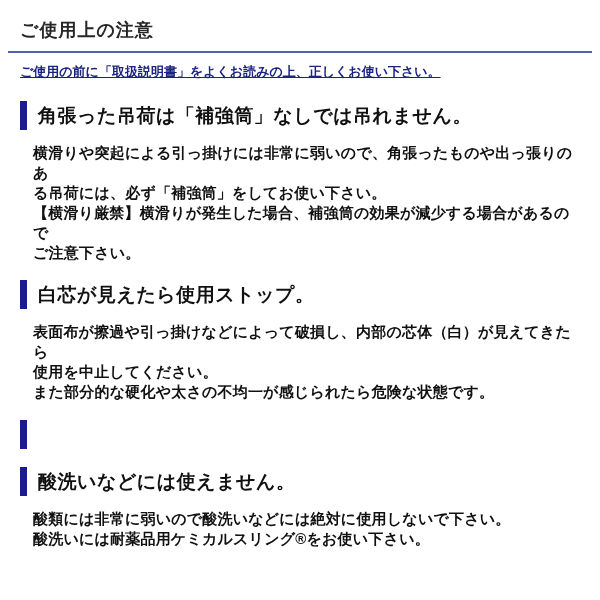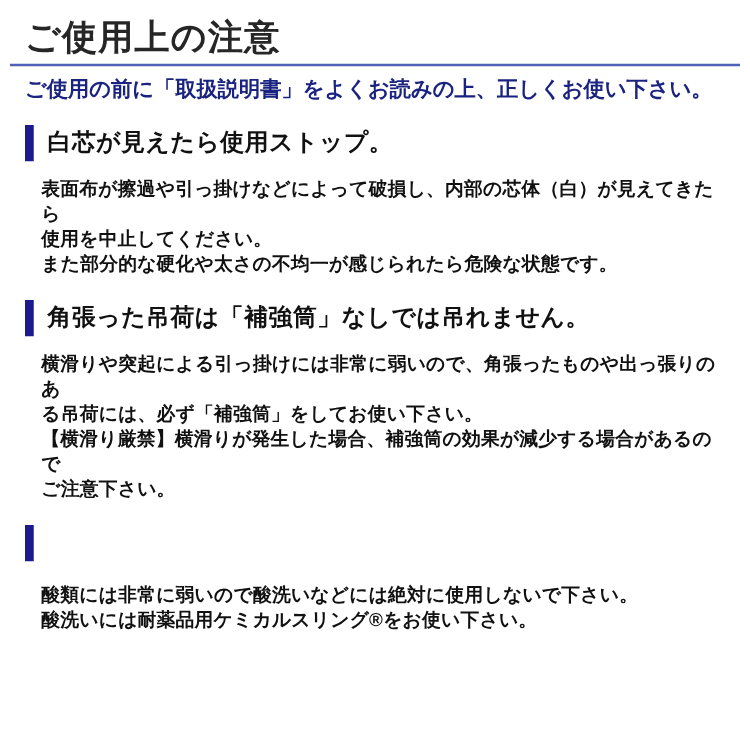--- a/index.html
+++ b/index.html
@@ -13,35 +13,36 @@
   body{
     width:600px;height:600px;
     background:#ffffff;
     font-family:"Liberation Sans","DejaVu Sans",sans-serif;
     font-weight:bold;
     overflow:hidden;
   }
   .doc{width:600px;height:600px;background:#ffffff;}
   .page-title{
     margin:16px 20px 0 20px;
-    font-size:28px;
+    font-size:18px;
     line-height:28px;
     color:var(--title);
     letter-spacing:1px;
   }
   .title-rule{
     margin:7px 8px 0 8px;
     height:0;
     border-top:2px solid var(--rule);
   }
   .intro{
     margin:7px 20px 0 20px;
-    font-size:17px;
+    font-size:13px;
     line-height:23px;
     color:var(--intro);
+    text-decoration:underline;
   }
   .section{
     margin:18px 20px 0 20px;
   }
   .section.first{margin-top:17px;}
   .sec-head{
     display:flex;
     align-items:center;
   }
   .sec-bar{
@@ -70,45 +71,49 @@
 <body>
 
 <div class="doc">
 
   <h1 class="page-title">ご使用上の注意</h1>
 
   <div class="title-rule"></div>
 
   <p class="intro">ご使用の前に「取扱説明書」をよくお読みの上、正しくお使い下さい。</p>
 
+  <div class="section">
+    <div class="sec-head">
+      <span class="sec-bar"></span>
+      <span class="sec-title">角張った吊荷は「補強筒」なしでは吊れません。</span>
+    </div>
+    <p class="sec-body">横滑りや突起による引っ掛けには非常に弱いので、角張ったものや出っ張りのあ
+る吊荷には、必ず「補強筒」をしてお使い下さい。
+【横滑り厳禁】横滑りが発生した場合、補強筒の効果が減少する場合があるので
+ご注意下さい。</p>
+  </div>
+
   <div class="section first">
     <div class="sec-head">
       <span class="sec-bar"></span>
       <span class="sec-title">白芯が見えたら使用ストップ。</span>
     </div>
     <p class="sec-body">表面布が擦過や引っ掛けなどによって破損し、内部の芯体（白）が見えてきたら
 使用を中止してください。
 また部分的な硬化や太さの不均一が感じられたら危険な状態です。</p>
   </div>
 
   <div class="section">
     <div class="sec-head">
       <span class="sec-bar"></span>
-      <span class="sec-title">角張った吊荷は「補強筒」なしでは吊れません。</span>
     </div>
-    <p class="sec-body">横滑りや突起による引っ掛けには非常に弱いので、角張ったものや出っ張りのあ
-る吊荷には、必ず「補強筒」をしてお使い下さい。
-【横滑り厳禁】横滑りが発生した場合、補強筒の効果が減少する場合があるので
-ご注意下さい。</p>
   </div>
 
   <div class="section">
     <div class="sec-head">
       <span class="sec-bar"></span>
+      <span class="sec-title">酸洗いなどには使えません。</span>
     </div>
-  </div>
-
-  <div class="section">
     <p class="sec-body">酸類には非常に弱いので酸洗いなどには絶対に使用しないで下さい。
 酸洗いには耐薬品用ケミカルスリング®をお使い下さい。</p>
   </div>
 
 </div>
 
 </body></html>

